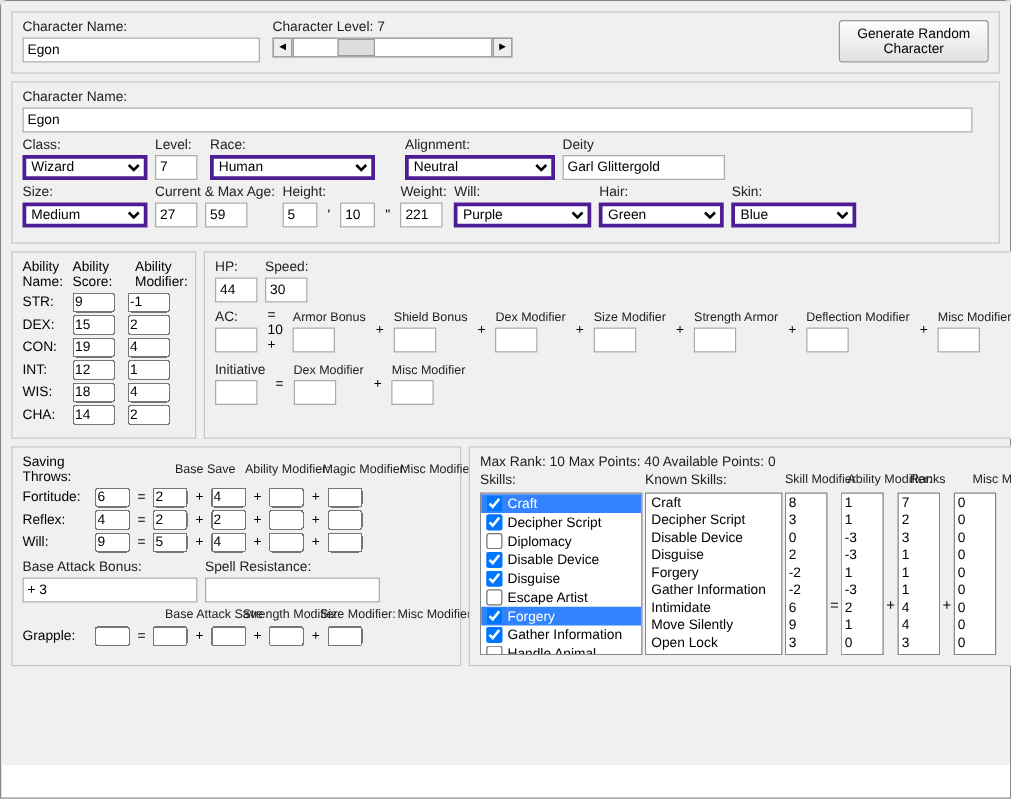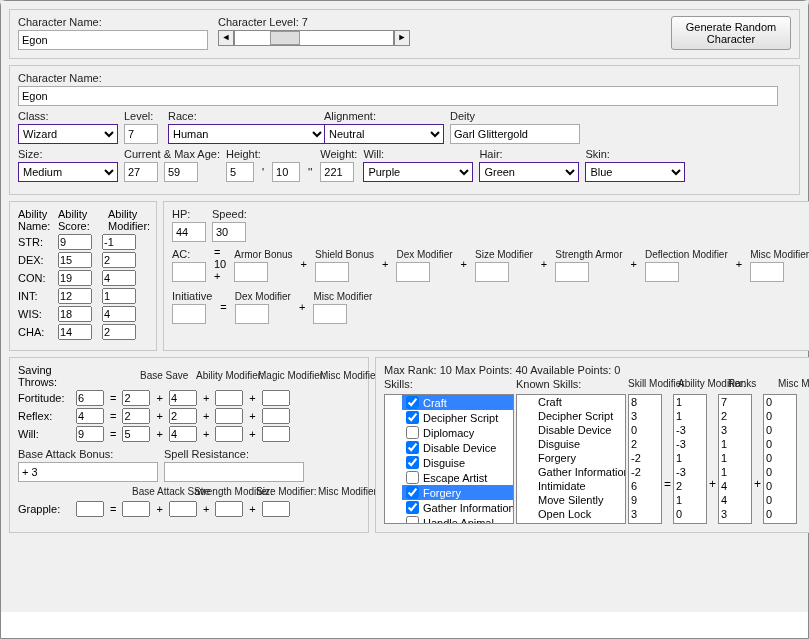--- a/index.html
+++ b/index.html
@@ -8,40 +8,40 @@
 .titlebar { height: 28px; background: linear-gradient(#fdfdfd,#eaeaea); border-bottom: 1px solid #ccc; border-radius: 6px 6px 0 0; display: flex; align-items: center; padding: 0 6px; position: relative; }
 .titlebar .icon { width: 16px; height: 16px; background: #d0d0d0; border: 1px solid #999; margin-right: 6px; }
 .titlebar .title { color: #333; }
 .close-btn { position: absolute; right: 6px; top: 3px; width: 44px; height: 20px; background: linear-gradient(#e67,#c22); border: 1px solid #922; border-radius: 3px; color: #fff; text-align: center; line-height: 17px; font-weight: bold; font-size: 12px; }
 .client { padding: 8px; background: #f0f0f0; height: 611px; }
 fieldset { border: 1px solid #c8c8c8; padding: 6px 8px 8px 8px; margin-bottom: 6px; background: #f0f0f0; }
 .row { display: flex; align-items: flex-end; gap: 6px; margin-bottom: 4px; }
 .col { display: flex; flex-direction: column; }
 label, .lbl { color: #222; font-size: 11px; margin-bottom: 2px; white-space: nowrap; }
 input[type=text] { height: 20px; padding: 1px 3px; border: 1px solid #aaa; background: #fff; font-size: 11px; }
-select { height: 20px; border: 1px solid #4c1d95; background: #fff; font-size: 11px; }
+select { height: 20px; border: 3px solid #4c1d95; background: #fff; font-size: 11px; }
 .small { width: 34px; }
 .tiny { width: 28px; }
 button { height: 34px; padding: 0 10px; border: 1px solid #999; background: linear-gradient(#fdfdfd,#e1e1e1); border-radius: 3px; font-size: 11px; text-align: center; }
 .top-row { display: flex; gap: 10px; }
 .slider-wrap { display: flex; align-items: center; gap: 0; }
 .slider-btn { width: 16px; height: 16px; border: 1px solid #888; background: #eee; text-align: center; line-height: 13px; font-size: 9px; }
 .slider-track { width: 160px; height: 16px; border: 1px solid #888; background: #fff; position: relative; }
 .slider-thumb { position: absolute; height: 14px; width: 30px; background: #ddd; border: 1px solid #999; top: 0; left: 35px; }
 .mid { display: flex; gap: 6px; }
 .ability-box { width: 155px; }
 .ability-grid .row { gap: 10px; margin-bottom: 2px; align-items: center; }
 .ability-grid .hdr { font-size: 11px; }
 .ability-grid .name { width: 30px; display: inline-block; }
 .combat-box { flex: 1; }
 .plus { align-self: center; padding: 0 2px; }
 .bottom { display: flex; gap: 6px; }
 .saves-box { width: 320px; }
 .skills-box { flex: 1; }
-.listbox { border: 1px solid #888; background: #fff; height: 130px; overflow-y: scroll; font-size: 11px; padding-left: 17px; }
+.listbox { border: 1px solid #888; background: #fff; height: 130px; overflow-y: scroll; font-size: 11px; }
 .listbox .item { padding: 1px 4px; white-space: nowrap; display: flex; align-items: center; }
 .listbox .item.sel { background: #3383ff; color: #fff; }
 .listbox input[type=checkbox] { margin-right: 4px; }
 .narrow-list { width: 34px; border: 1px solid #888; background: #fff; height: 130px; overflow-y: scroll; font-size: 11px; }
 .narrow-list .n { padding: 1px 2px; }
 .skills-cols { display: flex; gap: 2px; align-items: flex-start; }
 .skills-hdrs { display: flex; gap: 2px; margin-bottom: 2px; }
 .op { align-self: center; padding-top: 50px; font-size: 12px; }
 .eq { align-self: center; padding-top: 50px; font-size: 12px; }
 .saves-grid .row { align-items: center; gap: 6px; margin-bottom: 2px; }
@@ -85,21 +85,21 @@
         <div class="col" style="width:100px">
             <label>Class:</label>
             <select style="width:100px"><option>Wizard</option></select>
           </div>
         <div class="col" style="width:38px">
             <label>Level:</label>
             <input type="text" class="small" value="7" style="">
           </div>
         <div class="col" style="width:150px">
             <label>Race:</label>
-            <select style="width:158px"><option>Human</option></select>
+            <select style="width:132px"><option>Human</option></select>
           </div>
         <div class="col" style="width:120px">
             <label>Alignment:</label>
             <select style="width:120px"><option>Neutral</option></select>
           </div>
         <div class="col" style="width:130px">
             <label>Deity</label>
             <input type="text" style="width: 130px;" value="Garl Glittergold">
           </div>
       </div>

